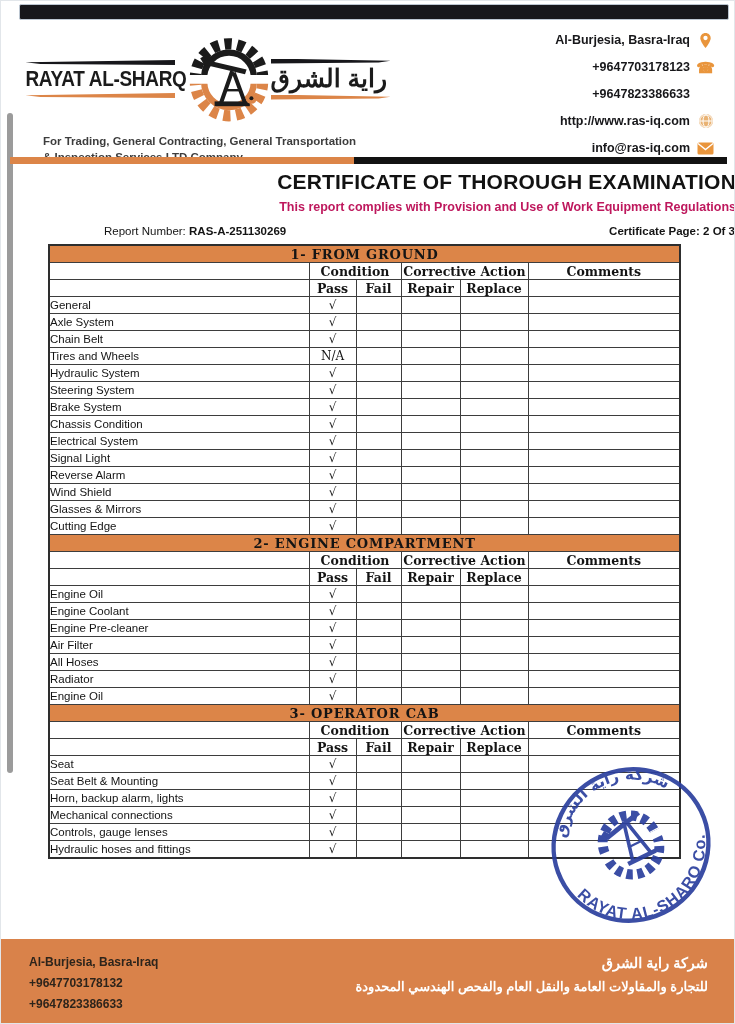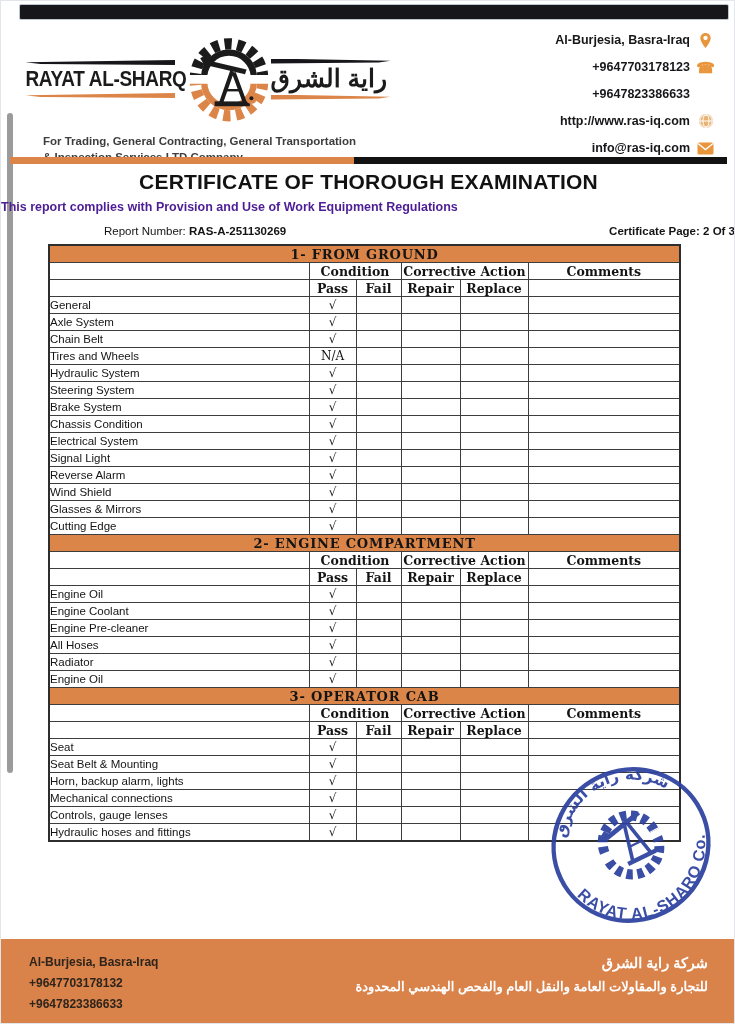--- a/index.html
+++ b/index.html
@@ -37,24 +37,24 @@
     gap:9px;align-items:flex-end;}
   .contact-line{display:flex;align-items:center;gap:7px;font-size:12.5px;
     font-weight:600;color:#17171a;height:18px;}
   .cicon{width:17px;height:17px;display:flex;align-items:center;justify-content:center;}
   .cicon svg{display:block;}
   
   .divider{position:absolute;left:9px;top:156px;width:717px;height:7px;display:flex;}
   .divider .seg-orange{width:344px;background:var(--orange);}
   .divider .seg-dark{flex:1;background:#121212;}
   
-  .title{position:absolute;top:169px;left:0;width:735px;text-align:center;
+  .title{position:absolute;top:169px;left:0;width:735px;text-align:right;
     font-size:21px;font-weight:800;color:#121212;letter-spacing:.2px;}
-  .subtitle{position:absolute;top:199px;left:0;width:735px;text-align:left;
-    font-size:12.5px;font-weight:600;color:#4c1d95;}
+  .subtitle{position:absolute;top:199px;left:0;width:735px;text-align:right;
+    font-size:12.5px;font-weight:600;color:#be185d;}
   
   .report-row{position:absolute;top:224px;left:55px;width:631px;display:flex;
     justify-content:space-between;font-size:11.5px;color:#141414;padding-left:48px;}
   .report-label{font-weight:500;}
   .report-number{font-weight:800;}
   .page-label{font-weight:600;}
   
   table.inspection{position:absolute;top:243px;left:47px;width:631px;
     border-collapse:collapse;table-layout:fixed;
     border:2px solid #2e2e2e;}
@@ -360,20 +360,28 @@
       <tr>
         <td class="item">Engine Coolant</td>
         <td class="mark">√</td>
         <td class="mark"></td>
         <td class="mark"></td>
         <td class="mark"></td>
         <td class="mark"></td>
       </tr>
       <tr>
         <td class="item">Engine Pre-cleaner</td>
+        <td class="mark">√</td>
+        <td class="mark"></td>
+        <td class="mark"></td>
+        <td class="mark"></td>
+        <td class="mark"></td>
+      </tr>
+      <tr>
+        <td class="item">Air Filter</td>
         <td class="mark">√</td>
         <td class="mark"></td>
         <td class="mark"></td>
         <td class="mark"></td>
         <td class="mark"></td>
       </tr>
       <tr>
         <td class="item">All Hoses</td>
         <td class="mark">√</td>
         <td class="mark"></td>

